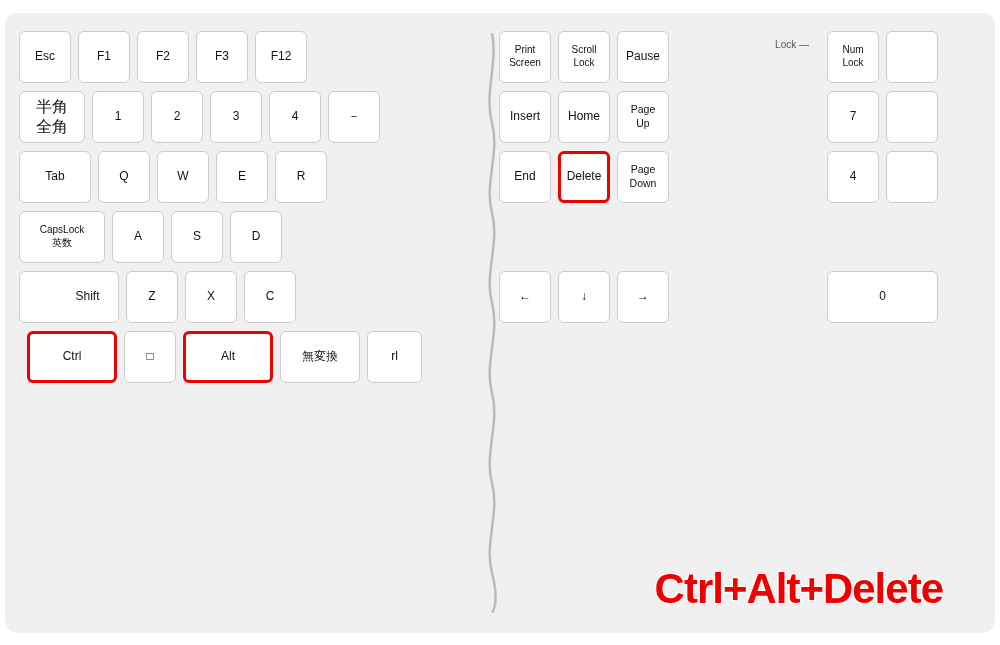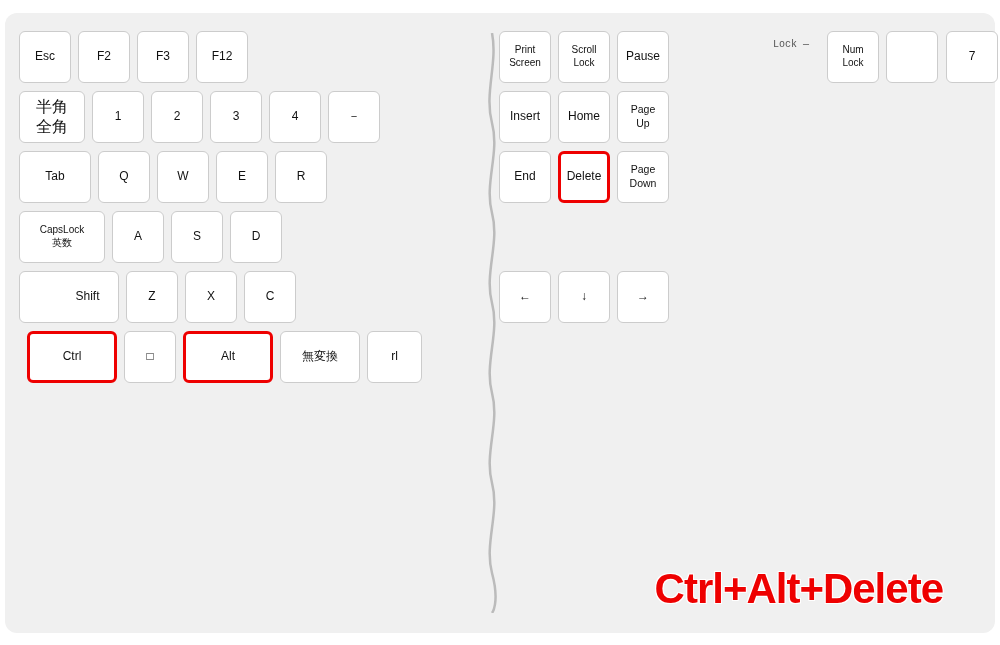--- a/index.html
+++ b/index.html
@@ -48,21 +48,21 @@
       flex-direction: column;
       gap: 8px;
       flex: 0 0 auto;
       width: 320px;
       margin-left: 10px;
     }
 
     
     .numpad-section {
       display: flex;
-      flex-direction: row;
+      flex-direction: column;
       gap: 8px;
       flex: 0 0 auto;
       width: 145px;
       margin-left: 8px;
     }
 
     
     .wavy-separator {
       position: absolute;
       left: 472px;
@@ -128,39 +128,41 @@
       letter-spacing: -1px;
       text-shadow: 1px 1px 0 #fff, -1px 1px 0 #fff, 1px -1px 0 #fff, -1px -1px 0 #fff;
     }
 
     .lock-label {
       font-size: 10px;
       color: #555;
       position: absolute;
       right: 10px;
       top: 8px;
-      font-family: Liberation Mono, monospace;
     }
 
     svg.wavy {
       width: 28px;
       height: 580px;
     }
   </style>
 </head>
 <body>
 
 <div class="keyboard-container">
   <div class="keyboard-layout">
 
     <div class="left-section">
 
       <div class="key-row">
         <div class="key key-sm">
             <span>Esc</span>
+          </div>
+        <div class="key key-sm">
+            <span>F1</span>
           </div>
         <div class="key key-sm">
             <span>F2</span>
           </div>
         <div class="key key-sm">
             <span>F3</span>
           </div>
         <div class="key key-sm">
             <span>F12</span>
           </div>

